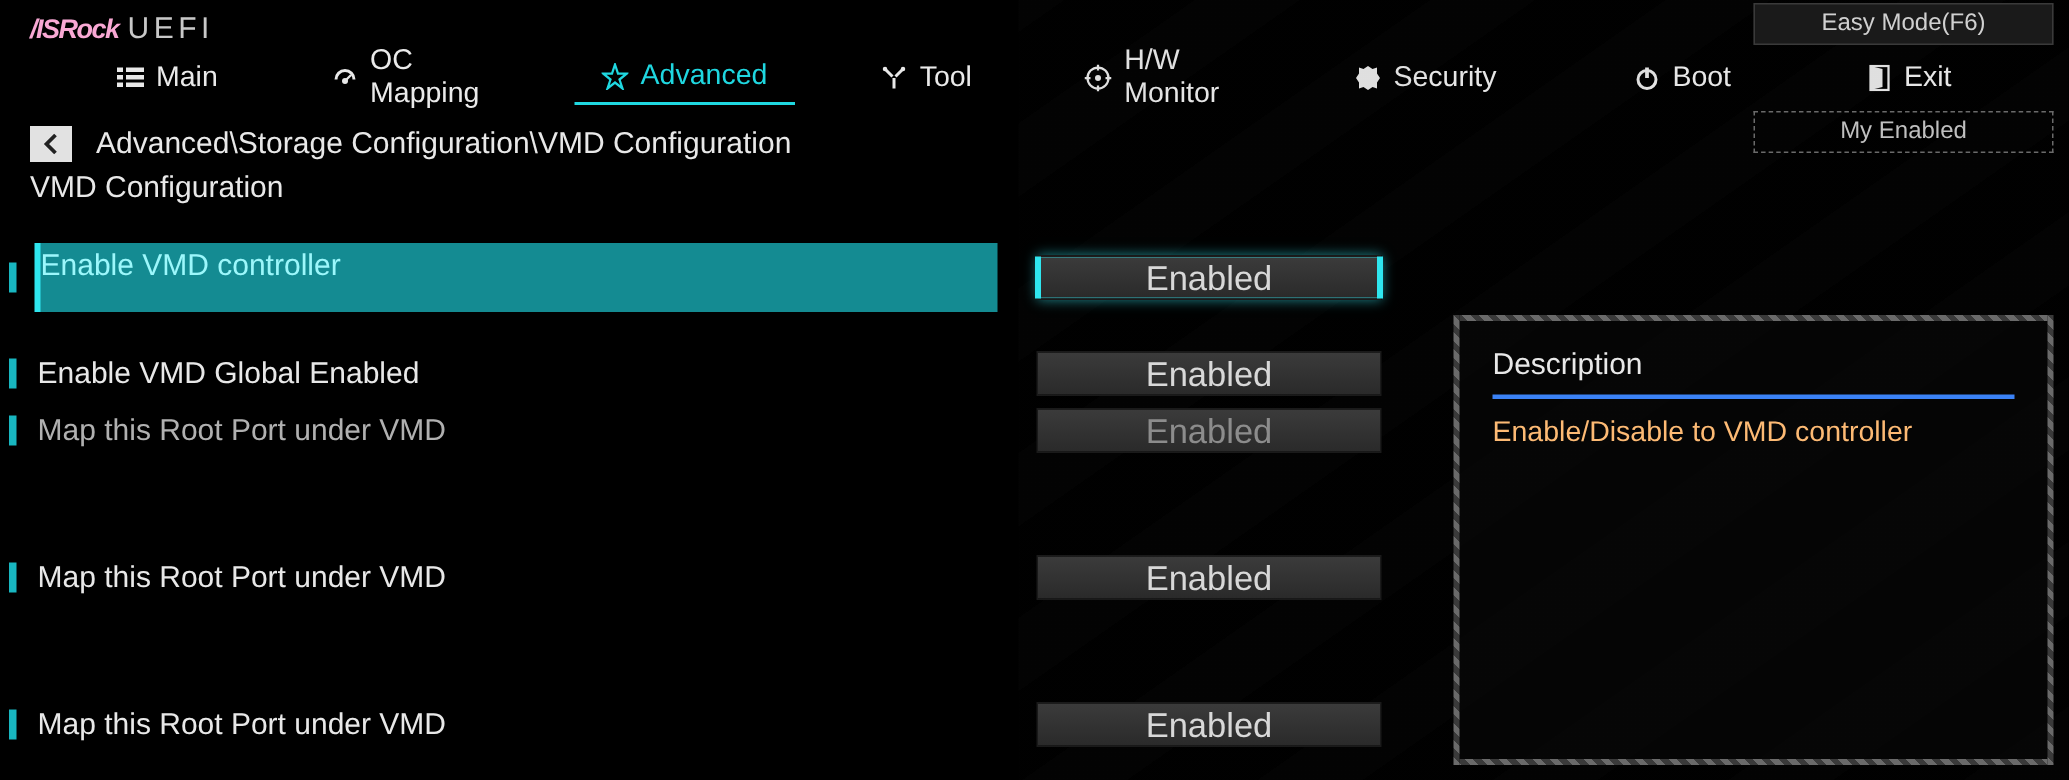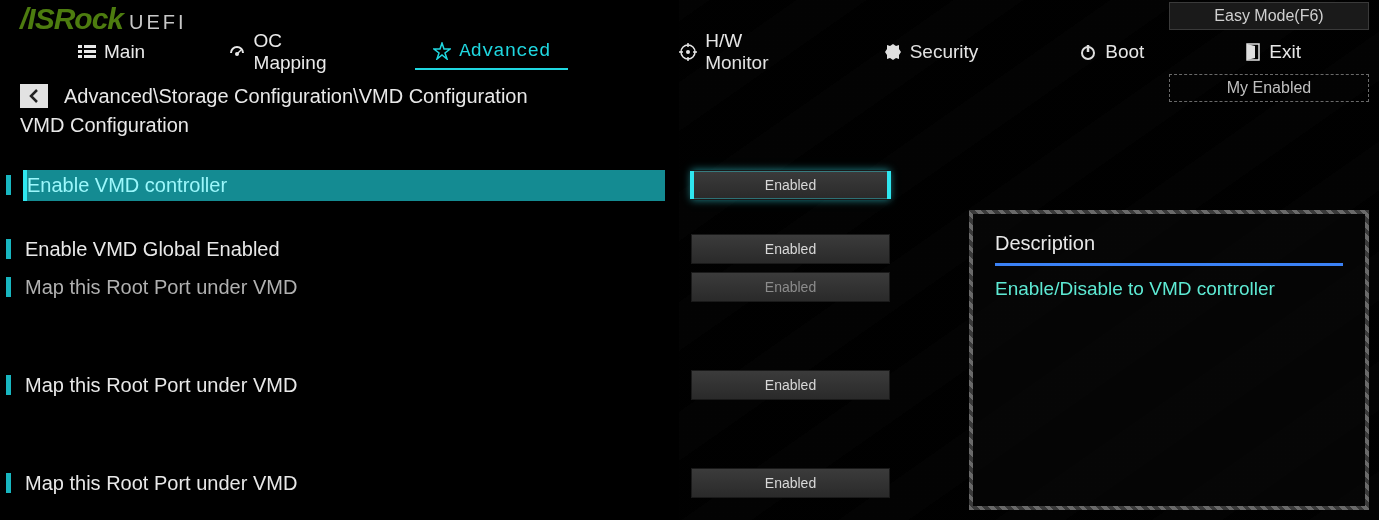--- a/index.html
+++ b/index.html
@@ -33,24 +33,24 @@
   position: relative;
   height: 30px;
 }
 .logo {
   display: flex;
   align-items: baseline;
   gap: 6px;
 }
 .logo-asrock {
   font-weight: 900;
-  font-size: 30px;
+  font-size: 18px;
   font-style: italic;
   letter-spacing: -1px;
-  color: #4d7c0f;
+  color: #f9a8d4;
 }
 .logo-uefi {
   font-size: 20px;
   letter-spacing: 3px;
   color: #c8c8c8;
   font-weight: 300;
 }
 .easy-mode {
   position: absolute;
   right: 10px;
@@ -77,21 +77,20 @@
   align-items: center;
   gap: 8px;
   padding: 6px 18px;
   font-size: 19px;
   color: #eaeaea;
   cursor: pointer;
 }
 .nav-item.active {
   color: #1fd7e0;
   border-bottom: 2px solid #1fd7e0;
-  font-family: Liberation Mono, monospace;
 }
 .nav-gap-md { width: 50px; }
 .nav-gap-lg { width: 70px; }
 .ico { display: inline-flex; align-items: center; justify-content: center; }
 .my-favorite {
   position: absolute;
   right: 10px;
   top: 74px;
   width: 200px;
   height: 28px;
@@ -136,40 +135,40 @@
   margin-left: 6px;
   margin-right: 14px;
 }
 .row-label {
   font-size: 20px;
   flex: 0 0 640px;
 }
 .row-label.selected {
   background: #148b92;
   color: #9cf7fb;
-  padding: 4px 0 4px 2px;
+  padding: 4px 0 19px 2px;
   position: relative;
 }
 .row-label.selected::before {
   content: '';
   position: absolute;
   left: -2px; top: 0; bottom: 0;
   width: 4px;
   background: #2fe6ef;
 }
 .row-label.dim { color: #b0b0b0; }
 .row-value {
-  width: 199px;
+  width: 230px;
   height: 30px;
   background: linear-gradient(#3b3b3b, #2a2a2a);
   border: 1px solid #1a1a1a;
   display: flex;
   align-items: center;
   justify-content: center;
-  font-size: 14px;
+  font-size: 23px;
   color: #d8d8d8;
   margin-left: 26px;
   text-align: center;
 }
 .row-value.selected {
   box-shadow: 0 0 8px rgba(50, 220, 230, 0.6), inset 0 0 0 1px rgba(50,220,230,0.4);
   position: relative;
 }
 .row-value.selected::before,
 .row-value.selected::after {
@@ -196,21 +195,21 @@
 }
 .desc-title {
   font-size: 20px;
   color: #e8e8e8;
   padding-bottom: 8px;
   border-bottom: 3px solid #3b82f6;
   margin-bottom: 12px;
 }
 .desc-body {
   font-size: 19px;
-  color: #5eead4;
+  color: #fdba74;
 }
 </style>
 </head>
 <body>
 
 <div class="bg-texture"></div>
 
 <div class="header">
   <div class="logo">
     <span class="logo-asrock">/ISRock</span>
@@ -249,20 +248,30 @@
   <div class="nav-gap-md"></div>
   <div class="nav-item active">
     <span class="ico">
       <svg width="18" height="18" viewBox="0 0 18 18">
           <path d="M9 1 L11 7 L17 7 L12 11 L14 17 L9 13 L4 17 L6 11 L1 7 L7 7 Z" fill="none" stroke="#1fd7e0" stroke-width="1.5"></path>
         </svg>
     </span>
     <span>Advanced</span>
   </div>
   <div class="nav-gap-md"></div>
+  <div class="nav-item">
+    <span class="ico">
+      <svg width="18" height="18" viewBox="0 0 18 18">
+          <path d="M3 3 L8 8 M15 3 L10 8 M9 9 L9 16" stroke="#e8e8e8" stroke-width="2" fill="none"></path>
+          <circle cx="3" cy="3" r="1.5" fill="#e8e8e8"></circle>
+          <circle cx="15" cy="3" r="1.5" fill="#e8e8e8"></circle>
+        </svg>
+    </span>
+    <span>Tool</span>
+  </div>
   <div class="nav-gap-md"></div>
   <div class="nav-item">
     <span class="ico">
       <svg width="18" height="18" viewBox="0 0 18 18">
           <circle cx="9" cy="9" r="7" fill="none" stroke="#e8e8e8" stroke-width="1.5"></circle>
           <line x1="9" y1="0" x2="9" y2="4" stroke="#e8e8e8" stroke-width="1.5"></line>
           <line x1="9" y1="14" x2="9" y2="18" stroke="#e8e8e8" stroke-width="1.5"></line>
           <line x1="0" y1="9" x2="4" y2="9" stroke="#e8e8e8" stroke-width="1.5"></line>
           <line x1="14" y1="9" x2="18" y2="9" stroke="#e8e8e8" stroke-width="1.5"></line>
           <circle cx="9" cy="9" r="2" fill="#e8e8e8"></circle>

